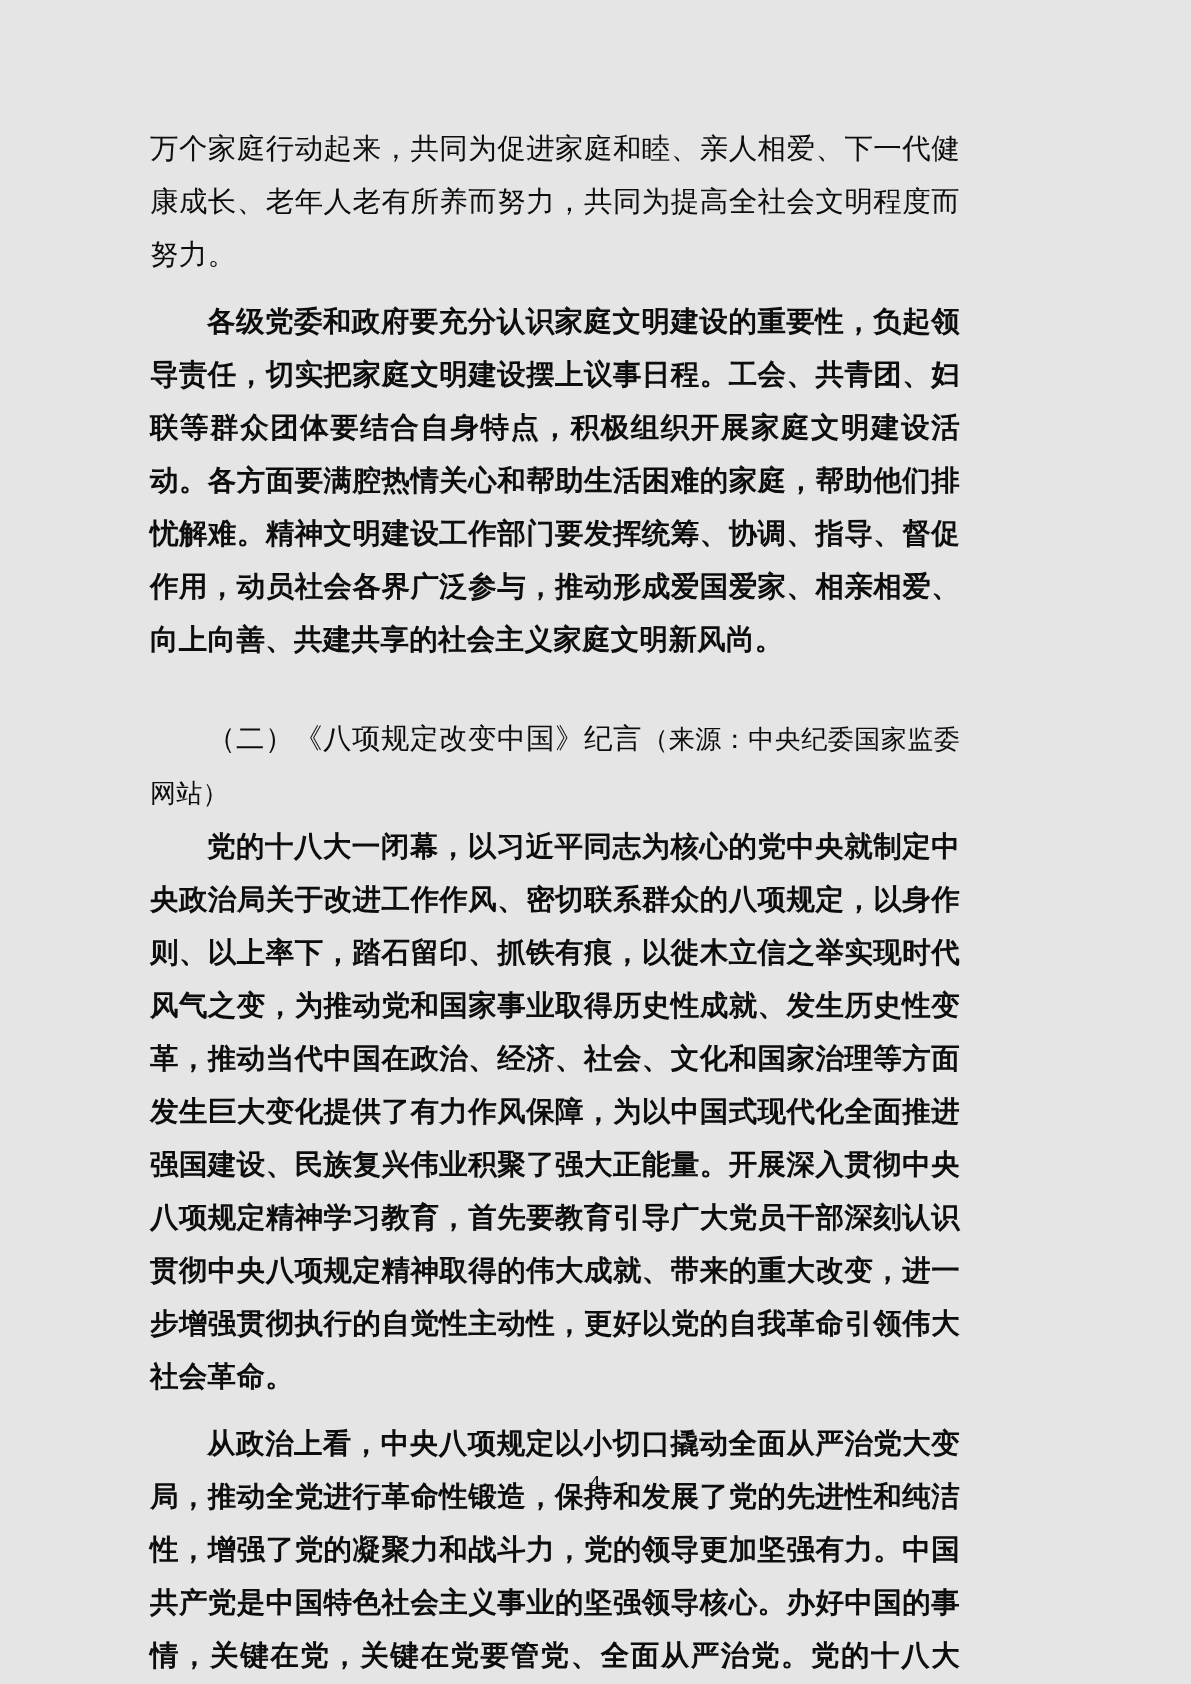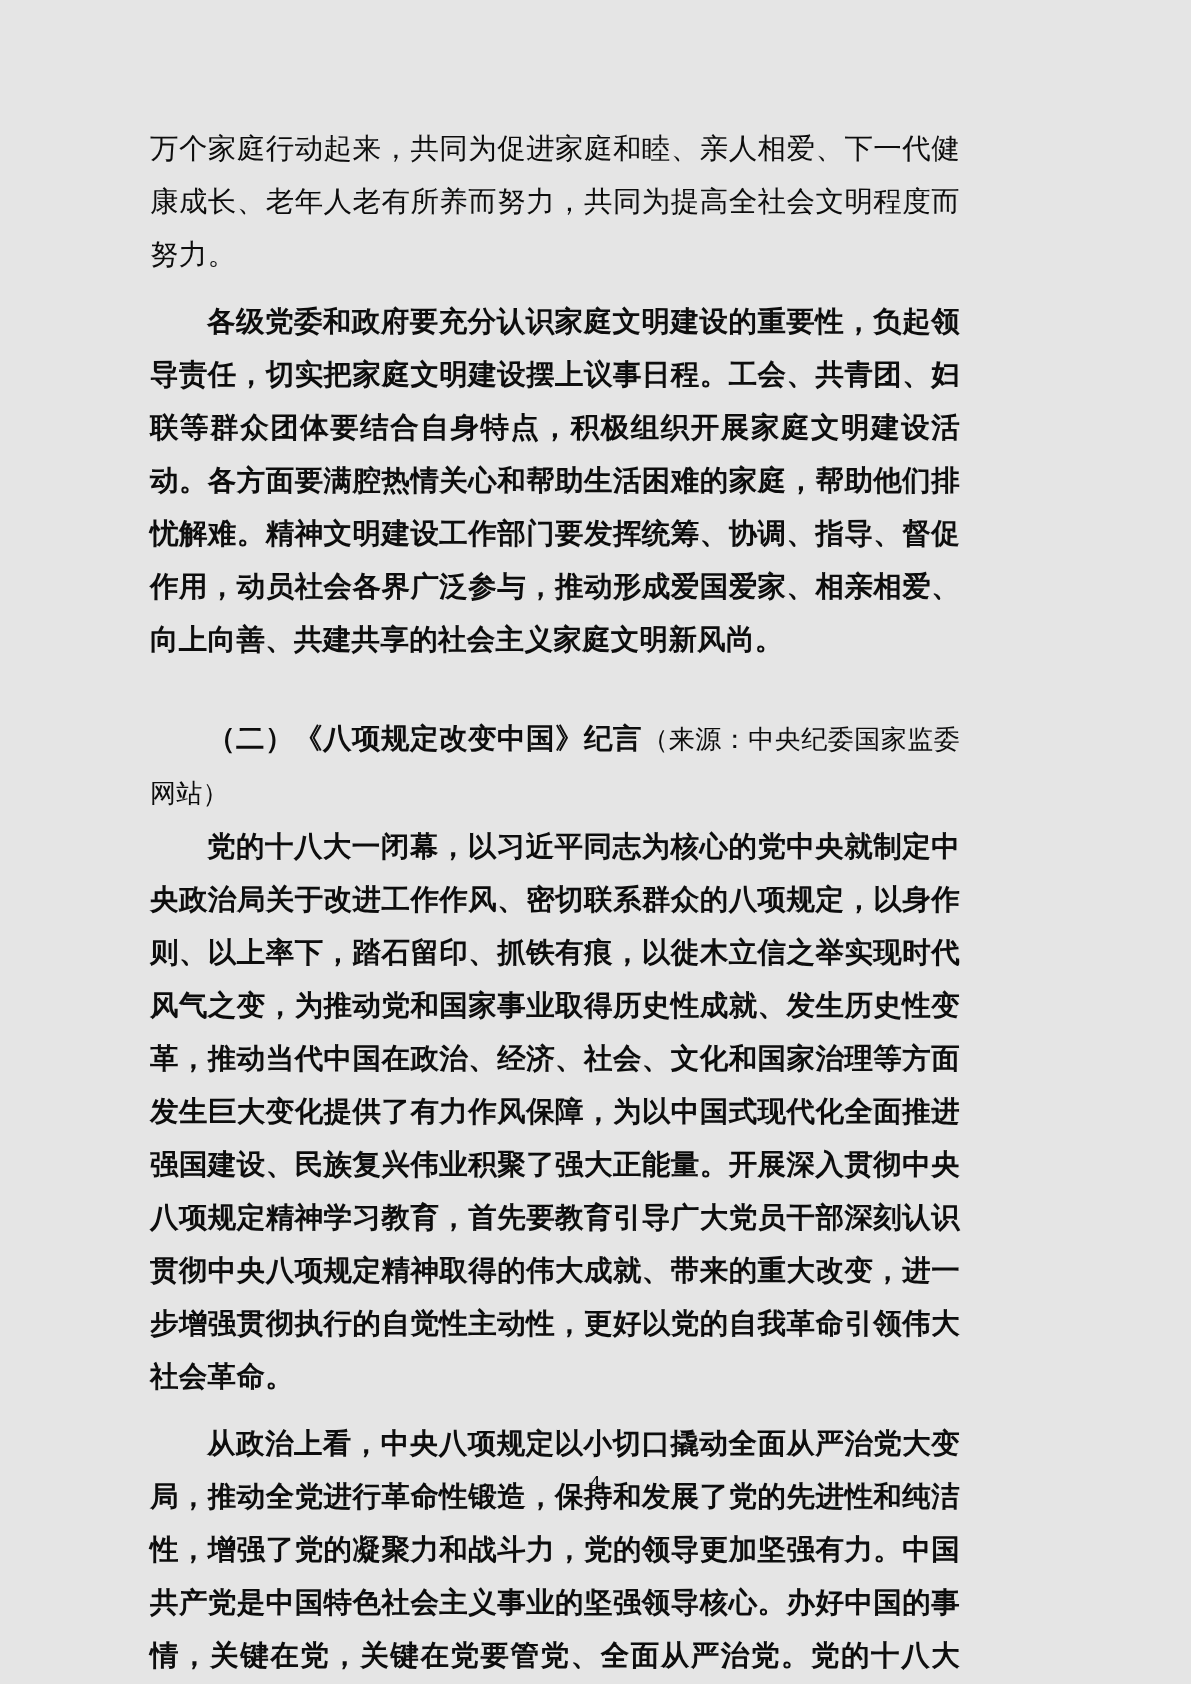--- a/index.html
+++ b/index.html
@@ -44,21 +44,21 @@
     font-size: 28.5px;
     line-height: 53px;
     color: #0d0d0d;
     text-align: justify;
     text-justify: inter-ideograph;
     margin: 0;
     text-indent: 57px;
     letter-spacing: 0.3px;
   }
   .heading .bold {
-    font-weight: bold;
+    font-weight: normal;
   }
   .heading .src {
     font-weight: normal;
     font-size: 26px;
   }
 
   .page-number {
     position: absolute;
     left: 0;
     right: 0;

